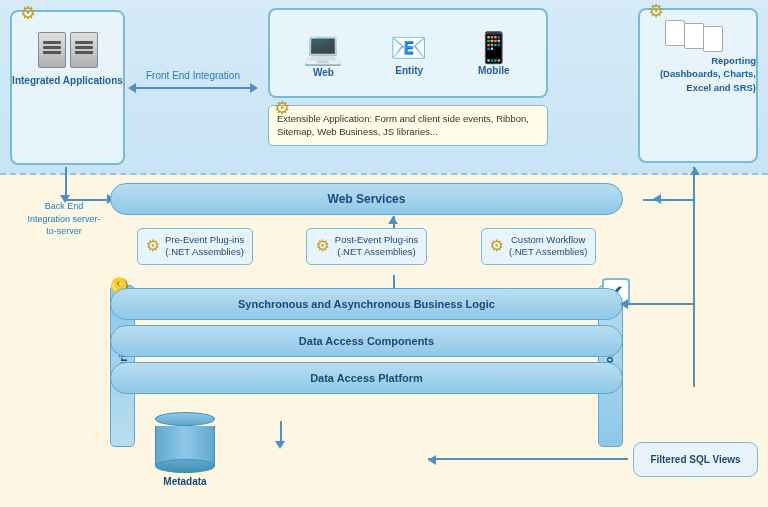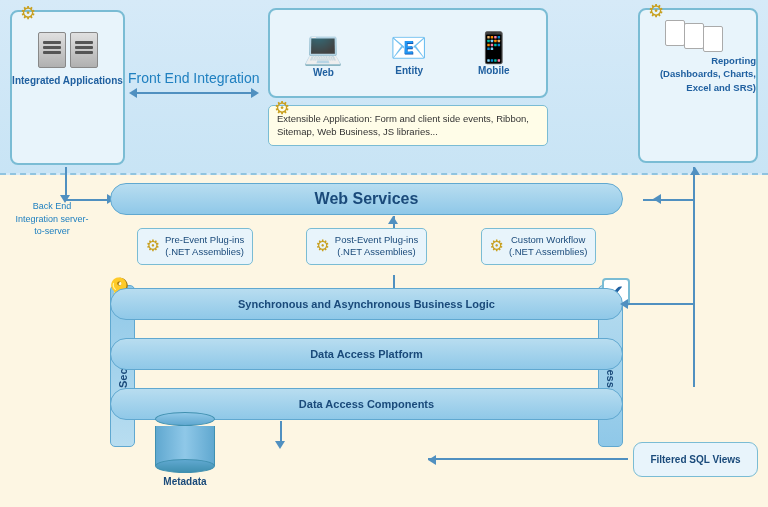--- a/index.html
+++ b/index.html
@@ -88,21 +88,21 @@
 
     
     .front-end-arrow {
       position: absolute;
       top: 70px; left: 128px;
       display: flex;
       flex-direction: column;
       align-items: center;
     }
     .arrow-label {
-      font-size: 14px;
+      font-size: 10px;
       color: #2080c0;
       margin-bottom: 2px;
     }
     .arrow-line {
       display: flex;
       align-items: center;
       width: 130px;
     }
     .arrow-body {
       height: 2px;
@@ -209,40 +209,40 @@
       background: #fff;
       border: 1px solid #aaa;
       border-radius: 2px;
     }
     .report-page:nth-child(2) { transform: translateX(-4px) translateY(3px); }
     .report-page:nth-child(3) { transform: translateX(-8px) translateY(6px); }
 
     
     .backend-label {
       position: absolute;
-      top: 200px; left: 12px;
+      top: 200px; left: 24px;
       width: 80px;
       font-size: 9px;
       color: #2080c0;
       text-align: center;
       line-height: 1.4;
     }
 
     
     .web-services-bar {
       position: absolute;
       top: 183px; left: 110px; right: 145px;
       height: 32px;
       background: linear-gradient(180deg, #b8ddf0, #8fc8e8);
       border: 1px solid #60a8d0;
       border-radius: 16px;
       display: flex;
       align-items: center;
       justify-content: center;
-      font-size: 16px;
+      font-size: 12px;
       font-weight: bold;
       color: #1a4a7a;
     }
 
     
     .plugins-row {
       position: absolute;
       top: 228px; left: 110px; right: 145px;
       display: flex;
       justify-content: space-around;
@@ -265,21 +265,21 @@
       font-size: 16px;
       color: #c8a020;
     }
 
     
     .main-area {
       position: absolute;
       top: 288px; left: 110px; right: 145px;
       display: flex;
       flex-direction: column;
-      gap: 18px;
+      gap: 5px;
     }
 
     .content-bar {
       height: 32px;
       background: linear-gradient(180deg, #b8ddf0, #8fc8e8);
       border: 1px solid #60a8d0;
       border-radius: 16px;
       display: flex;
       align-items: center;
       justify-content: center;
@@ -551,24 +551,24 @@
   <span>Process</span>
 </div>
 
 <div class="check-icon">✔</div>
 
 <div class="main-area">
   <div class="content-bar">
     <span>Synchronous and Asynchronous  Business Logic</span>
   </div>
   <div class="content-bar">
+    <span>Data Access Components</span>
+  </div>
+  <div class="content-bar">
     <span>Data Access Platform</span>
-  </div>
-  <div class="content-bar">
-    <span>Data Access Components</span>
   </div>
 </div>
 
 <div class="connector-v" style="position:absolute;left:280px;top:421px;height:22px;background:#5090c0;"></div>
 <div class="arr-head-down" style="left:275px;top:441px;"></div>
 
 <div class="db-row">
   <div class="db-cylinder">
     <div class="db-top"></div>
     <div class="db-body"></div>

